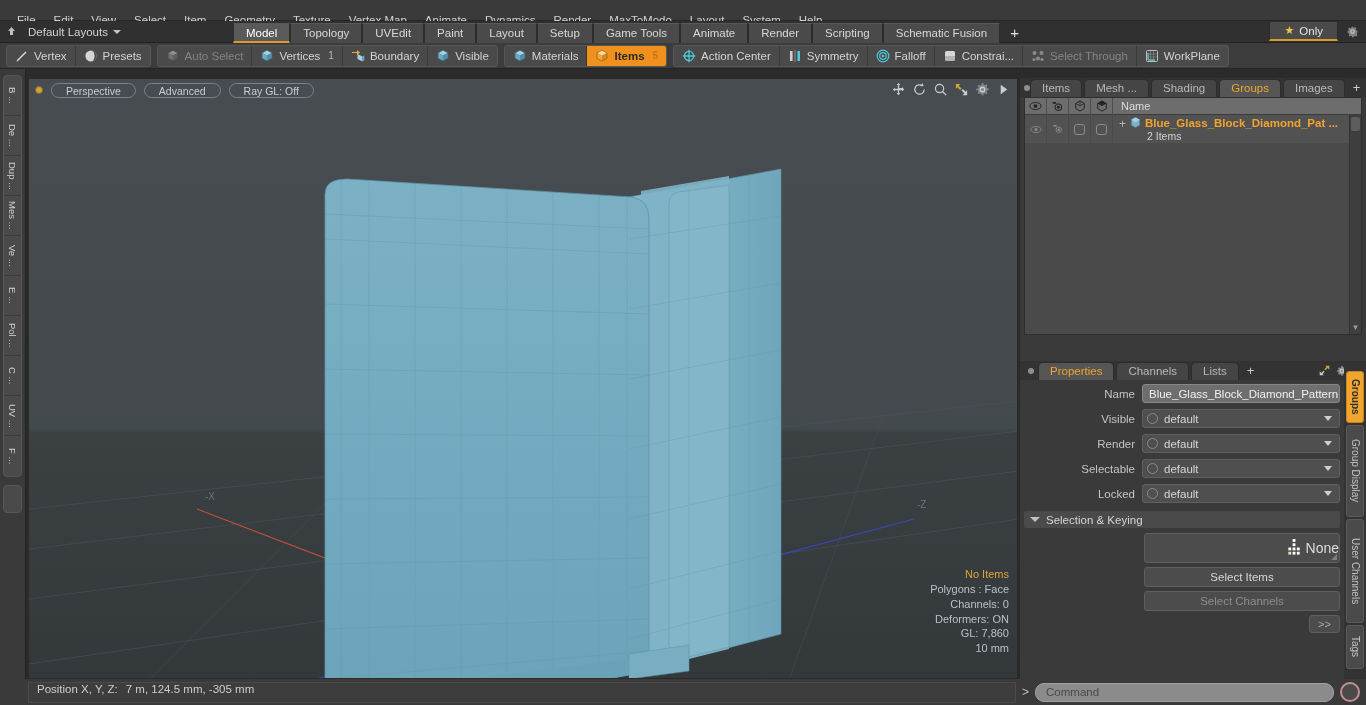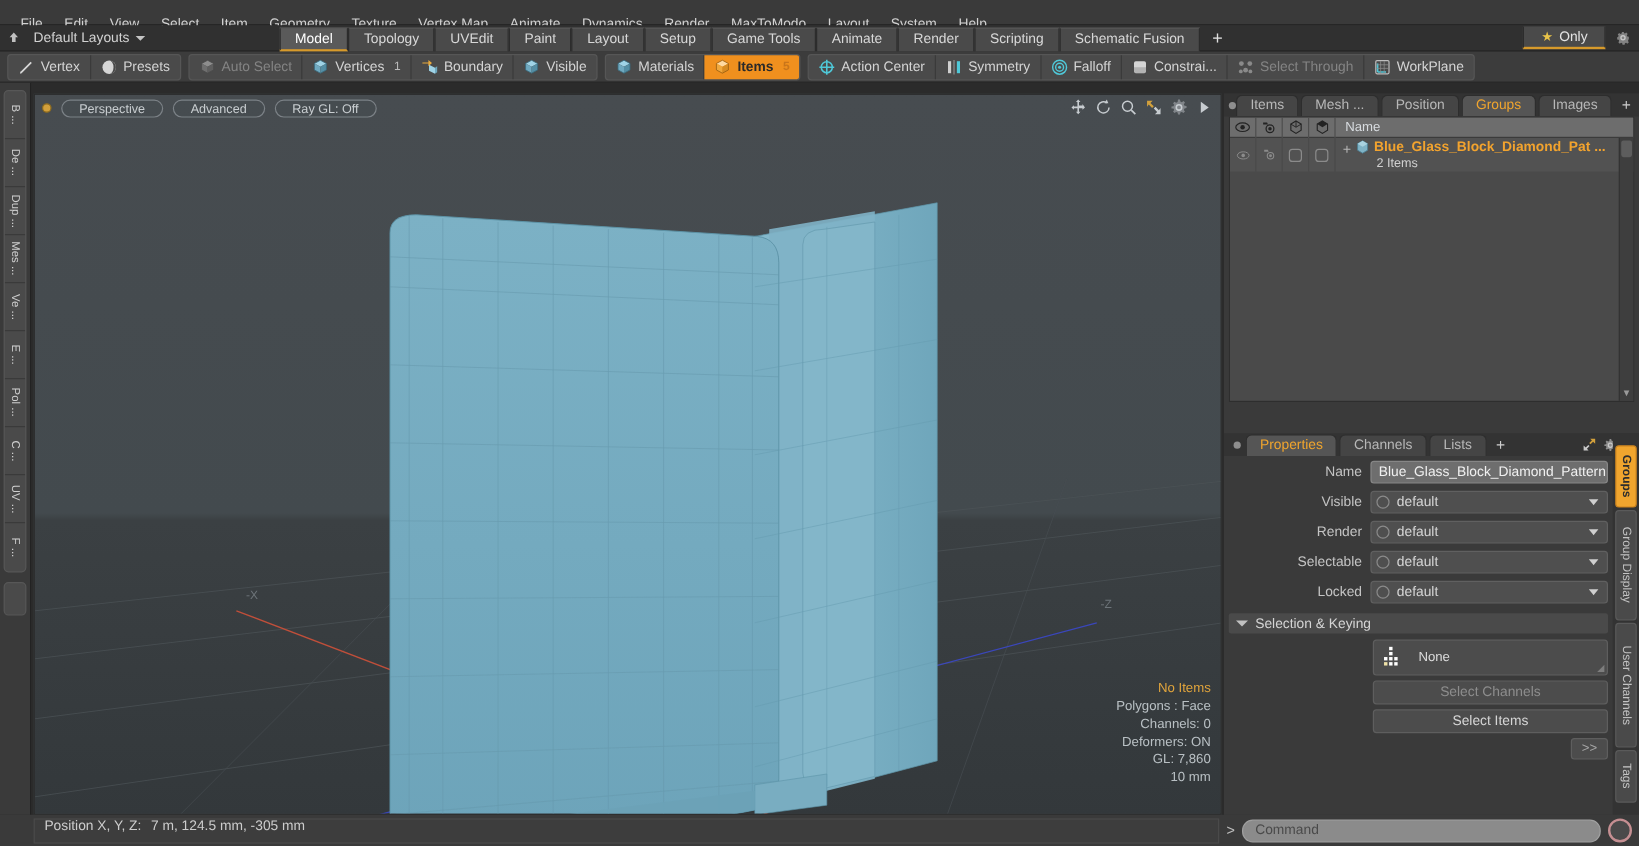--- a/index.html
+++ b/index.html
@@ -208,23 +208,23 @@
     font-size: 11.5px; color: #d4d4d4; margin: 2px 0 5px 0;
   }
   .tri { width:0;height:0;border-left:5px solid transparent;border-right:5px solid transparent;border-top:5px solid #c0c0c0;}
   .sbtn {
     margin-left: 120px; width: 196px; height: 20px; display: flex; align-items: center; justify-content: center;
     background: #4c4c4c; border: 1px solid #5e5e5e; border-radius: 3px;
     font-size: 11.5px; color: #d6d6d6; margin-bottom: 4px;
   }
   .sbtn.dim { color: #8d8d8d; }
   .keybox {
-    margin-left: 120px; width: 196px; height: 30px; display: flex; align-items: center; gap: 14px;
+    margin-left: 120px; width: 196px; height: 30px; display: flex; align-items: center; gap: 3px;
     background: #4c4c4c; border: 1px solid #5e5e5e; border-radius: 3px; padding-left: 6px;
-    font-size: 11px; color: #dcdcdc; margin-bottom: 4px; position: relative;
+    font-size: 14px; color: #dcdcdc; margin-bottom: 4px; position: relative; justify-content: flex-end;
   }
   .keybox .corner { position:absolute; right:2px; bottom:2px; width:0;height:0;border-left:6px solid transparent;border-bottom:6px solid #7d7d7d;}
   .chevbtn {
     margin-left: 285px; width: 31px; height: 18px; display:flex;align-items:center;justify-content:center;
     background:#4c4c4c;border:1px solid #5e5e5e;border-radius:3px;color:#a8a8a8;font-size:11px;
   }
   .rrail {
     position: absolute; right: 0; top: 0; width: 22px; bottom: 0; background: #333;
     padding-top: 10px;
   }
@@ -654,21 +654,21 @@
 
   <div class="rightpanel">
 
     <div class="tabrow" style="width:346px;">
       <div class="tabdot">
           <i></i>
         </div>
       <div style="display:flex;align-items:flex-end;" id="toptabs">
           <div class="ptab">Items</div>
           <div class="ptab">Mesh ...</div>
-          <div class="ptab">Position</div>
+          <div class="ptab">Shading</div>
           <div class="ptab active">Groups</div>
           <div class="ptab">Images</div>
         </div>
       <div class="ptab plusmini">+</div>
 
     </div>
 
 
     <div class="listwrap">
       <div class="listhead">
@@ -822,22 +822,22 @@
               <rect x="7" y="10" width="3" height="3" fill="#fff"></rect>
               <rect x="11.5" y="10" width="3" height="3" fill="#fff"></rect>
             <rect x="2.5" y="14.5" width="3" height="3" fill="#efe2a8"></rect>
               <rect x="7" y="14.5" width="3" height="3" fill="#fff"></rect>
               <rect x="11.5" y="14.5" width="3" height="3" fill="#fff"></rect>
           </svg>
           <span>None</span>
           <i class="corner"></i>
         </div>
 
+        <div class="sbtn">Select Items</div>
         <div class="sbtn dim">Select Channels</div>
-        <div class="sbtn">Select Items</div>
         <div class="chevbtn">&gt;&gt;</div>
       </div>
 
       <div class="rrail" id="sidetabs">
           <div class="rtab active" style="height: 52px;">
             <span>Groups</span>
           </div>
           <div class="rtab" style="height: 92px;">
             <span>Group Display</span>
           </div>

